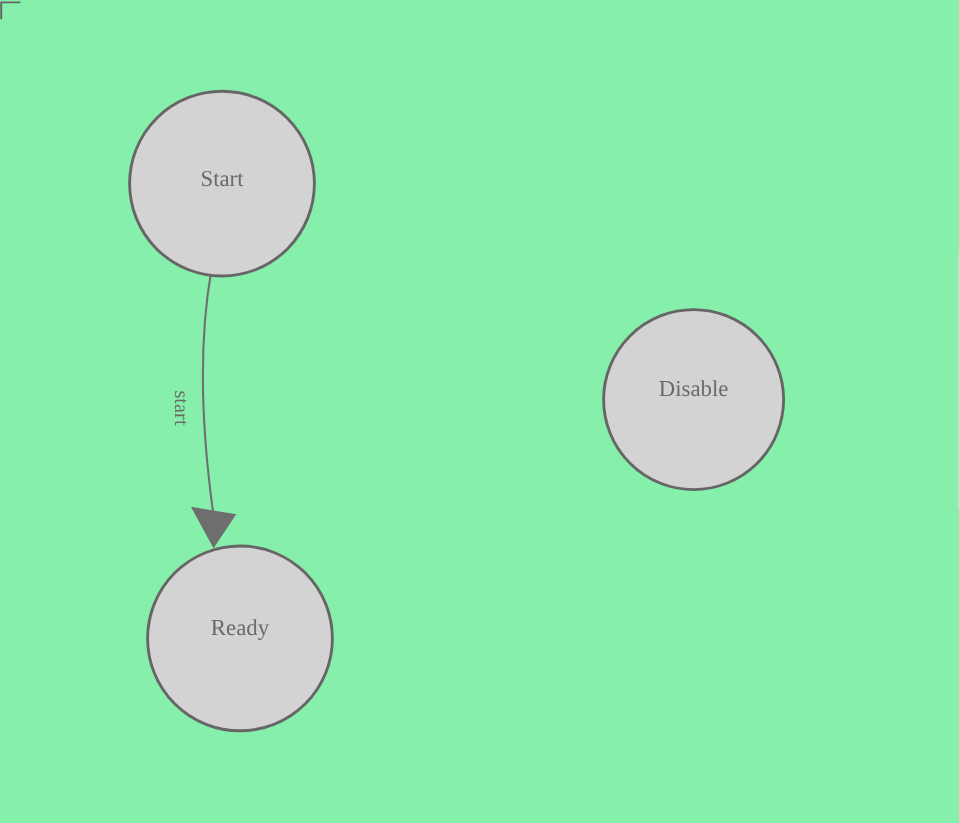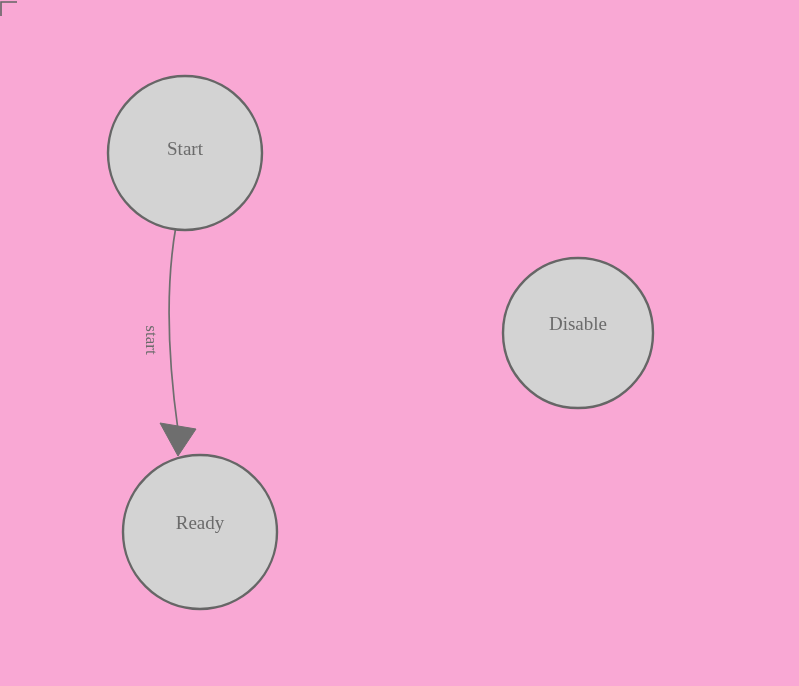--- a/index.html
+++ b/index.html
@@ -8,21 +8,21 @@
     padding: 0;
     background: #ffffff;
   }
   body {
     font-family: "Liberation Serif", serif;
   }
   #canvas-wrap {
     position: relative;
     width: 799px;
     height: 686px;
-    background: #f9a8d4;
+    background: #86efac;
     overflow: hidden;
   }
   #diagram-svg {
     position: absolute;
     top: 0;
     left: 0;
     width: 799px;
     height: 686px;
     display: block;
   }

